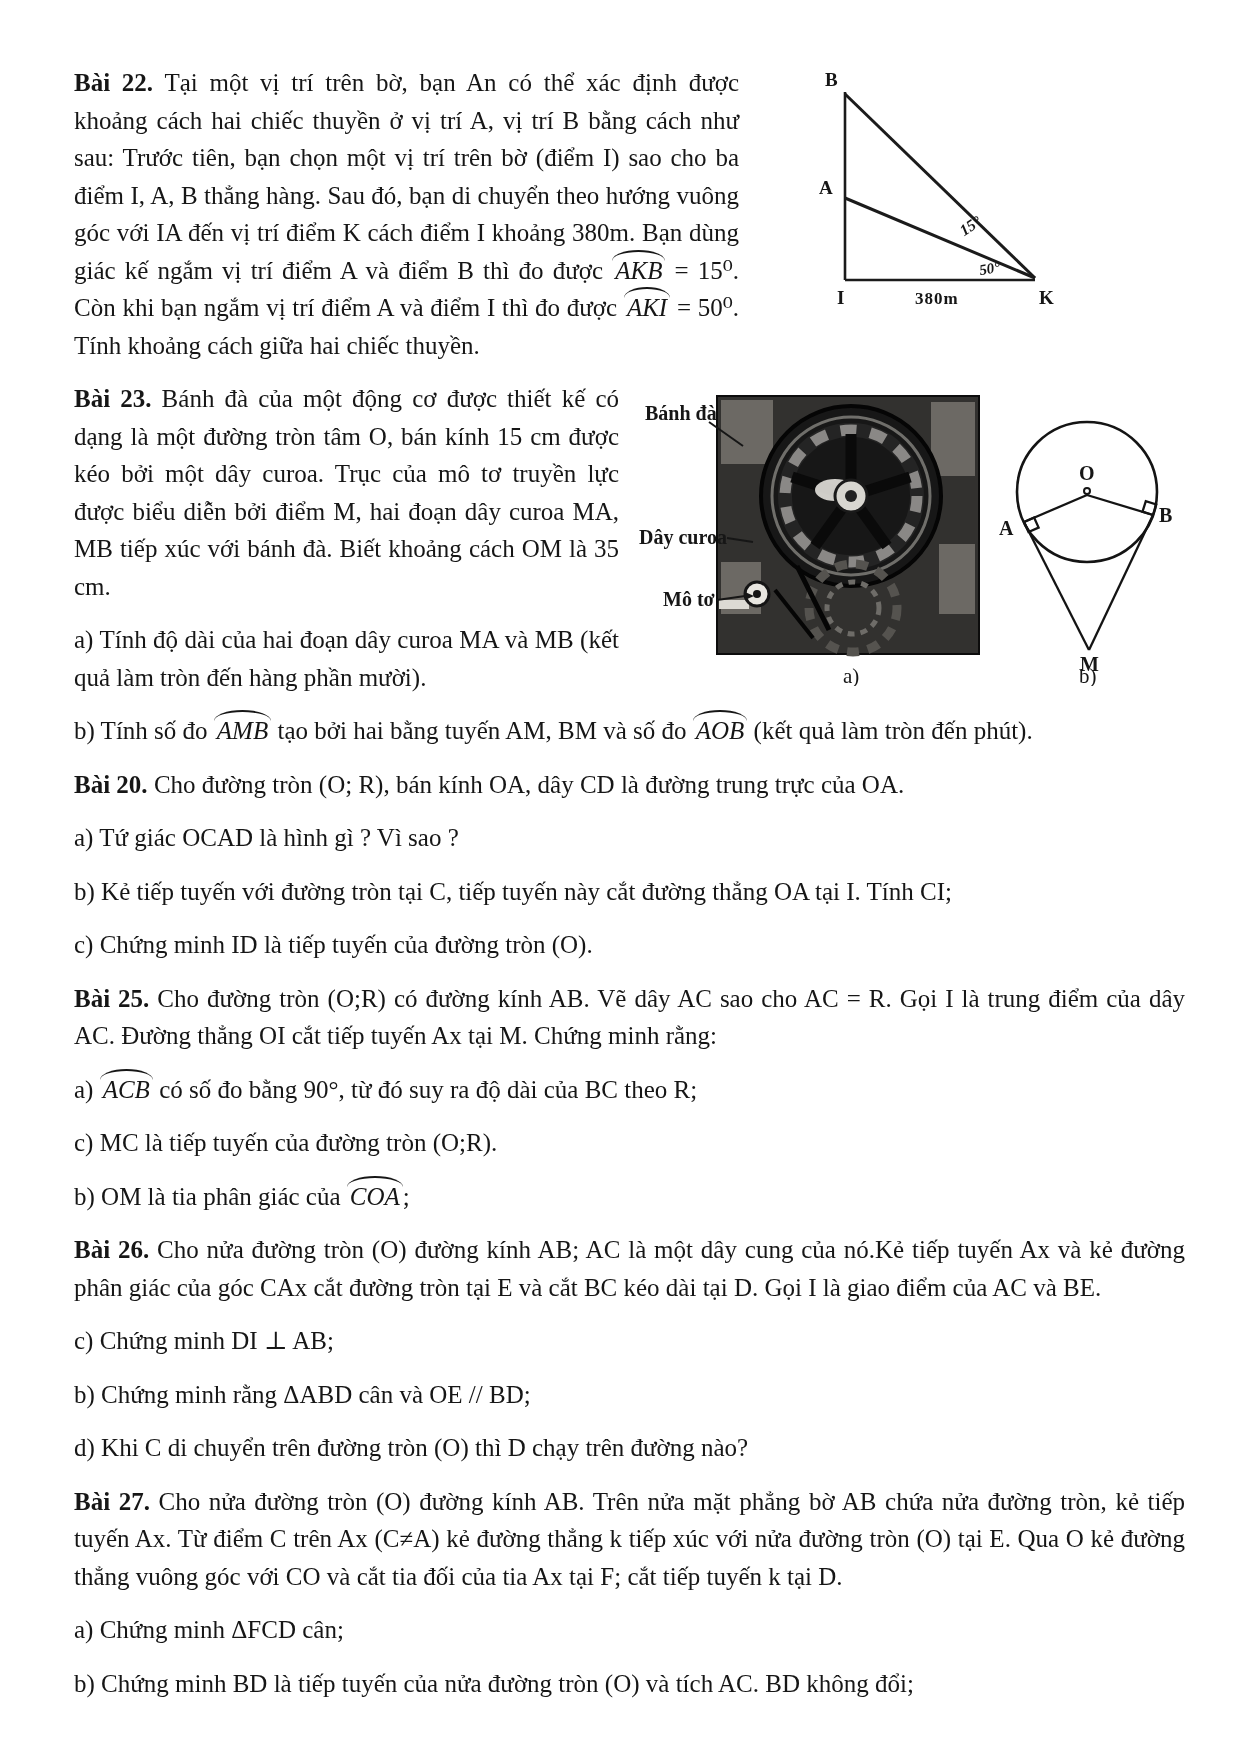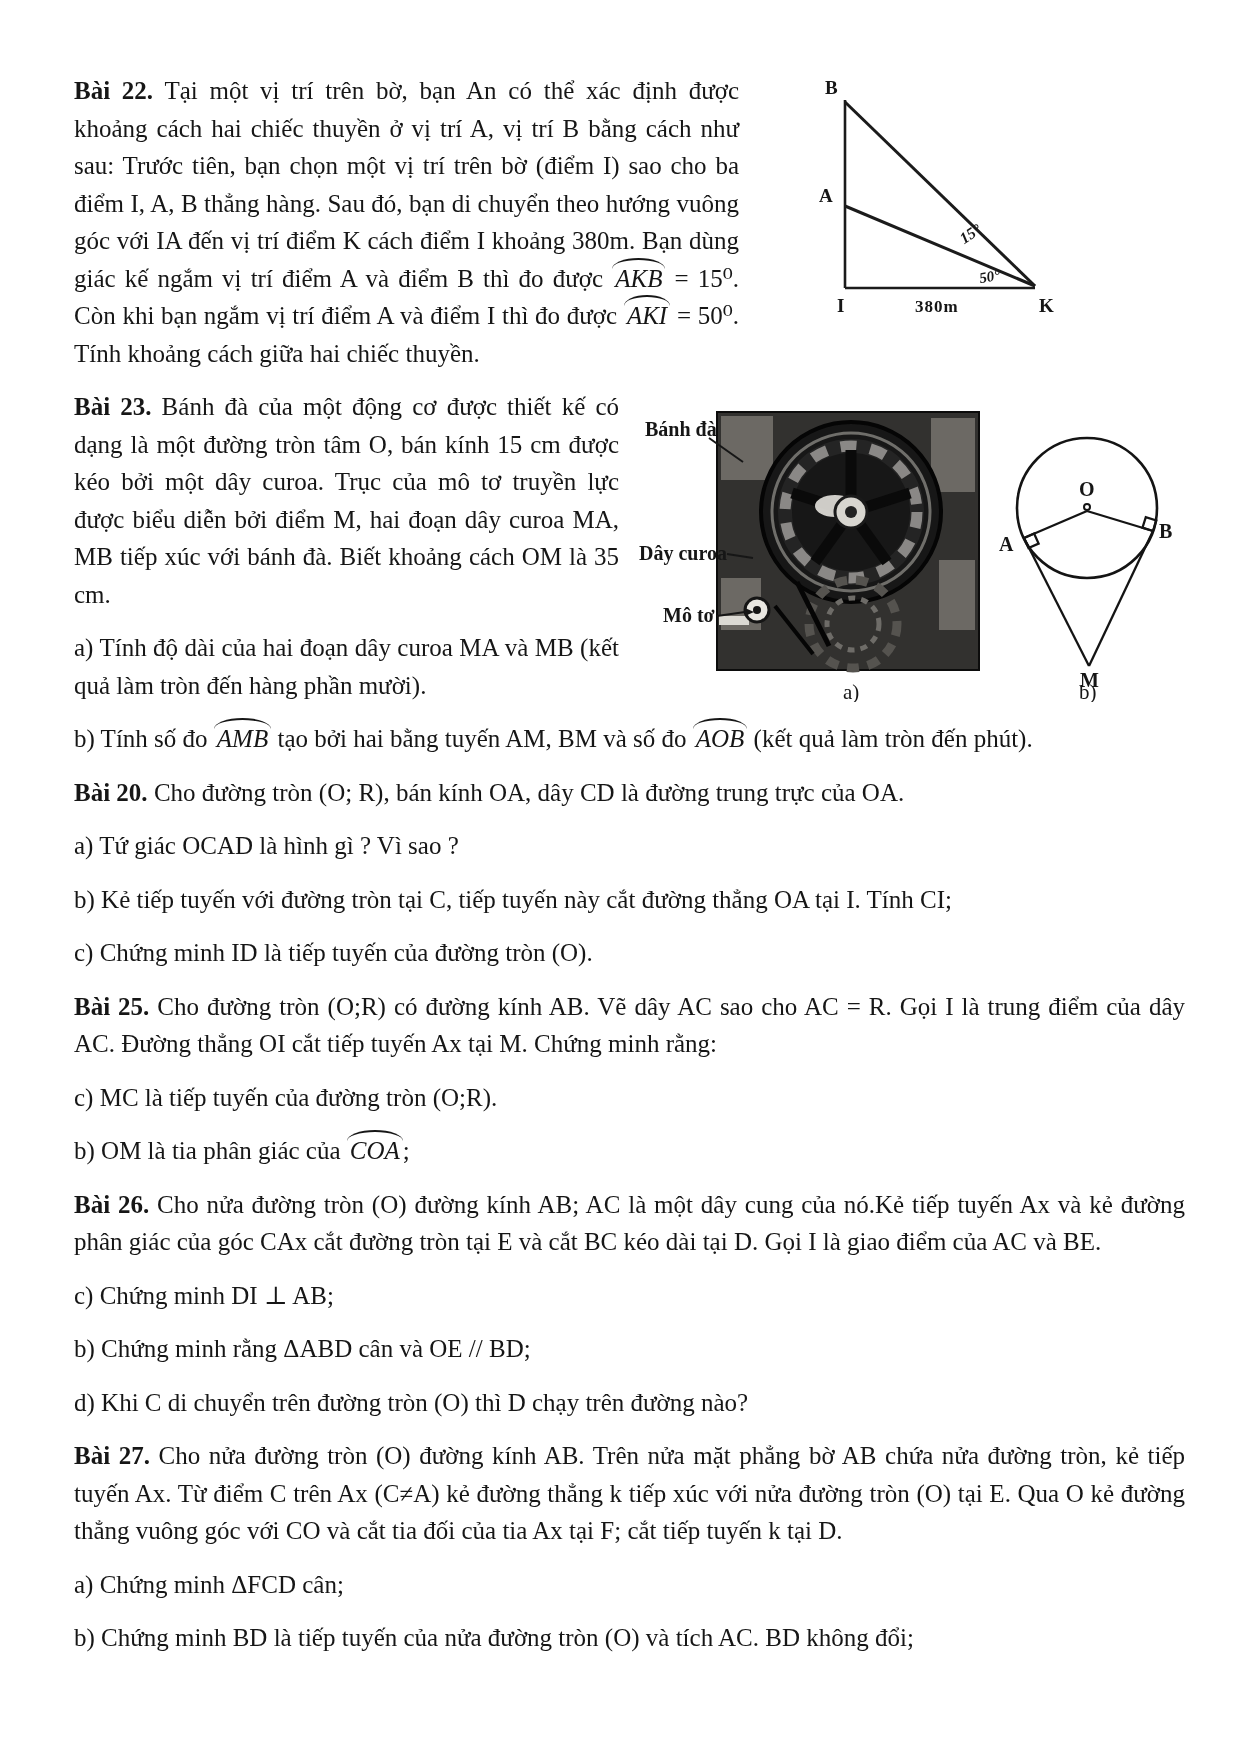--- a/index.html
+++ b/index.html
@@ -3,30 +3,30 @@
 <meta charset="utf-8">
 <style>
   html,body{margin:0;padding:0;background:#ffffff;}
   .page{
     width:1241px;min-height:1755px;box-sizing:border-box;background:#ffffff;
     padding:56px 56px 46px 74px;display:flex;flex-direction:column;
     font-family:"Liberation Serif","DejaVu Serif",serif;
     font-size:25px;line-height:1.5;color:#161616;
   }
   .problem{clear:both;margin:0 0 6px;}
-  .problem p{margin:16px 0 16px;text-align:justify;}
+  .problem p{margin:8px 0 16px;text-align:justify;}
   .bold{font-weight:bold;}
   .arc{font-style:italic;position:relative;display:inline-block;padding:0 3px;}
   .arc::before{
     content:"";position:absolute;left:0;right:0;top:-2px;height:9px;
     border-top:2.2px solid #161616;border-radius:50% 50% 0 0/100% 100% 0 0;
   }
   figure{margin:0;}
   .fig22{float:right;margin:4px 104px 10px 42px;}
-  .fig23{float:right;margin:22px 6px 6px 20px;}
+  .fig23{float:right;margin:14px 6px 6px 20px;}
   svg text{font-family:"Liberation Serif","DejaVu Serif",serif;}
 </style>
 </head>
 <body>
 
 <div class="page">
   <div>
       <div class="problem">
         <figure id="fig22" class="fig22">
     <svg width="300" height="252" viewBox="0 0 300 252">
@@ -121,20 +121,21 @@
         <p><span class="">b) Tính số đo </span><span class="arc">AMB</span><span class=""> tạo bởi hai bằng tuyến AM, BM và số đo </span><span class="arc">AOB</span><span class=""> (kết quả làm tròn đến phút).</span></p>
       </div>
       <div class="problem">
         <p><span class="bold">Bài 20.</span><span class=""> Cho đường tròn (O; R), bán kính OA, dây CD là đường trung trực của OA.</span></p>
         <p><span class="">a) Tứ giác OCAD là hình gì ? Vì sao ?</span></p>
         <p><span class="">b) Kẻ tiếp tuyến với đường tròn tại C, tiếp tuyến này cắt đường thẳng OA tại I. Tính CI;</span></p>
         <p><span class="">c) Chứng minh ID là tiếp tuyến của đường tròn (O).</span></p>
       </div>
       <div class="problem">
         <p><span class="bold">Bài 25.</span><span class=""> Cho đường tròn (O;R) có đường kính AB. Vẽ dây AC sao cho AC = R. Gọi I là trung điểm của dây AC. Đường thẳng OI cắt tiếp tuyến Ax tại M. Chứng minh rằng:</span></p>
+        <p><span class="">a) </span><span class="arc">ACB</span><span class=""> có số đo bằng 90°, từ đó suy ra độ dài của BC theo R;</span></p>
         <p><span class="">c) MC là tiếp tuyến của đường tròn (O;R).</span></p>
         <p><span class="">b) OM là tia phân giác của </span><span class="arc">COA</span><span class="">;</span></p>
       </div>
       <div class="problem">
         <p><span class="bold">Bài 26.</span><span class=""> Cho nửa đường tròn (O) đường kính AB; AC là một dây cung của nó.Kẻ tiếp tuyến Ax và kẻ đường phân giác của góc CAx cắt đường tròn tại E và cắt BC kéo dài tại D. Gọi I là giao điểm của AC và BE.</span></p>
         <p><span class="">c) Chứng minh DI ⊥ AB;</span></p>
         <p><span class="">b) Chứng minh rằng ΔABD cân và OE // BD;</span></p>
         <p><span class="">d) Khi C di chuyển trên đường tròn (O) thì D chạy trên đường nào?</span></p>
       </div>
       <div class="problem">

